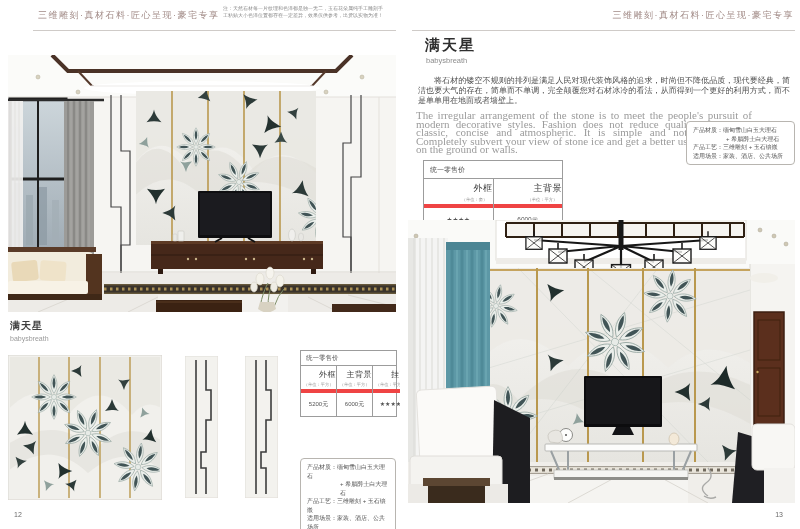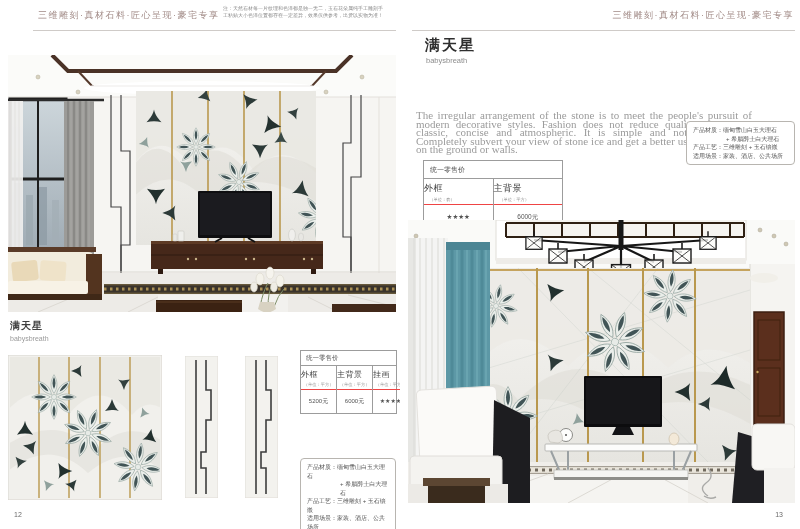--- a/index.html
+++ b/index.html
@@ -35,21 +35,21 @@
   .desc-en{position:absolute;left:16px;top:100px;width:336px;font-family:"Liberation Serif",serif;font-size:11px;line-height:8.5px;color:#9b9b9b;text-align:justify;}
 
   .price-table{position:absolute;border:1px solid #9c9c9c;background:#fff;box-sizing:border-box;}
   .pt-left{left:300px;top:350px;width:97px;}
   .pt-right{left:23px;top:160px;width:140px;}
   .pt-title{font-size:6.5px;color:#555;padding:3px 0 2px 5px;border-bottom:1px solid #9c9c9c;}
   .pt-right .pt-title{font-size:7px;padding:4px 0 3px 6px;}
   .pt-cols{display:flex;}
   .pt-col{flex:1;border-right:1px solid #9c9c9c;}
   .pt-col:last-child{border-right:none;}
-  .pt-head{border-bottom:1px solid #ef4444;text-align:left;padding:3px 0 2px 0;}
+  .pt-head{border-bottom:4px solid #ef4444;text-align:right;padding:3px 0 2px 0;}
   .pt-name{font-size:8px;color:#3e3e3e;letter-spacing:0.5px;}
   .pt-right .pt-name{font-size:9px;}
   .pt-unit{font-size:5px;color:#8a8a8a;margin-top:1px;white-space:nowrap;transform:scale(0.85);}
   .pt-val{text-align:center;font-size:6px;color:#555;padding:7px 0;}
   .pt-right .pt-val{padding:8px 0;font-size:6.5px;}
 
   .info-box{position:absolute;border:1px solid #b8b5b0;border-radius:4px;background:#fff;padding:4px 6px;font-size:6px;line-height:8.5px;color:#555;box-sizing:border-box;}
   .ib-left{left:300px;top:458px;width:96px;}
   .ib-right{left:286px;top:121px;width:109px;}
   .ib-indent{padding-left:33px;}
@@ -336,20 +336,21 @@
 
     <div class="page-num pn-left">12</div>
   </section>
 
   <section class="page page-right">
     <div class="brand-title brand-right">三维雕刻·真材石料·匠心呈现·豪宅专享</div>
     <div class="rule rule-right"></div>
 
     <div class="title-cn">满天星</div>
     <div class="title-en">babysbreath</div>
+    <p class="desc-cn">将石材的镂空不规则的排列是满足人民对现代装饰风格的追求，时尚但不降低品质，现代要经典，简洁也要大气的存在，简单而不单调，完全颠覆您对石材冰冷的看法，从而得到一个更好的利用方式，而不是单单用在地面或者墙壁上。</p>
     <p class="desc-en">The irregular arrangement of the stone is to meet the people's pursuit of modern decorative styles. Fashion does not reduce quality. Modern is classic, concise and atmospheric. It is simple and not monotonous. Completely subvert your view of stone ice and get a better use of it, not just on the ground or walls.</p>
 
     <div class="info-box ib-right">
       <div class="ib-line">产品材质：缅甸雪山白玉大理石</div>
       <div class="ib-line ib-indent">+ 希腊爵士白大理石</div>
       <div class="ib-line">产品工艺：三维雕刻 + 玉石镶嵌</div>
       <div class="ib-line">适用场景：家装、酒店、公共场所</div>
     </div>
 
     <div class="price-table pt-right">

